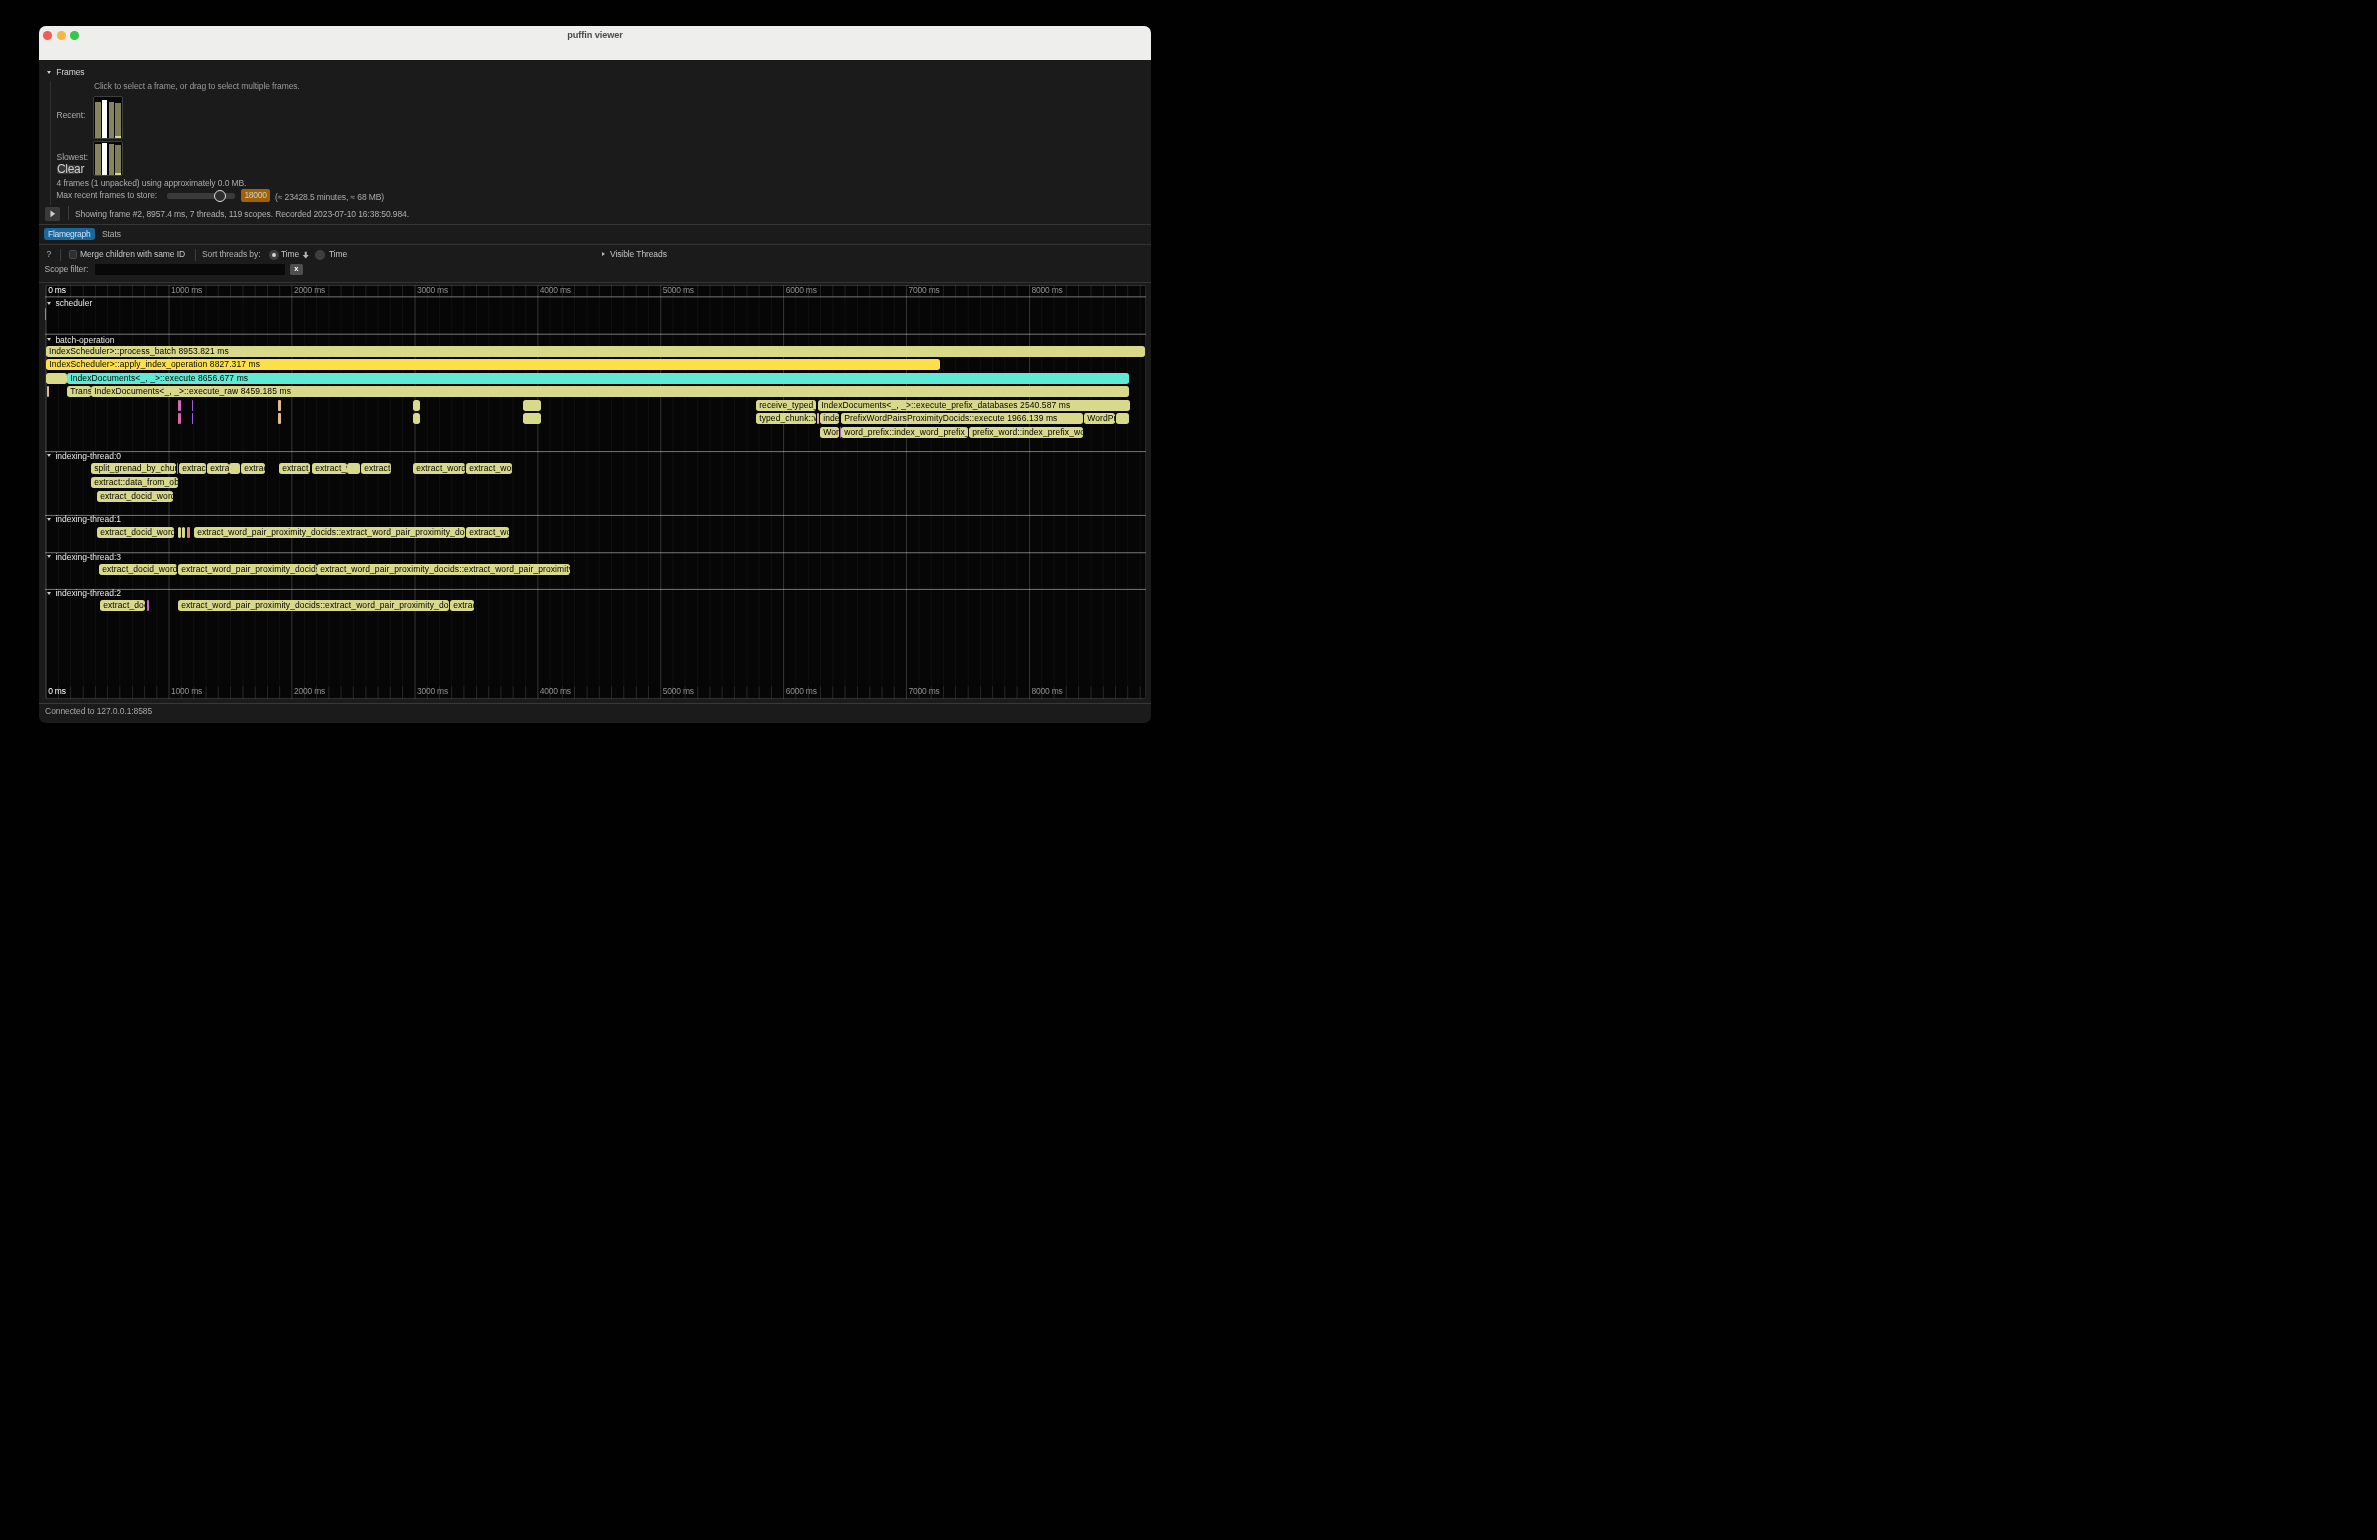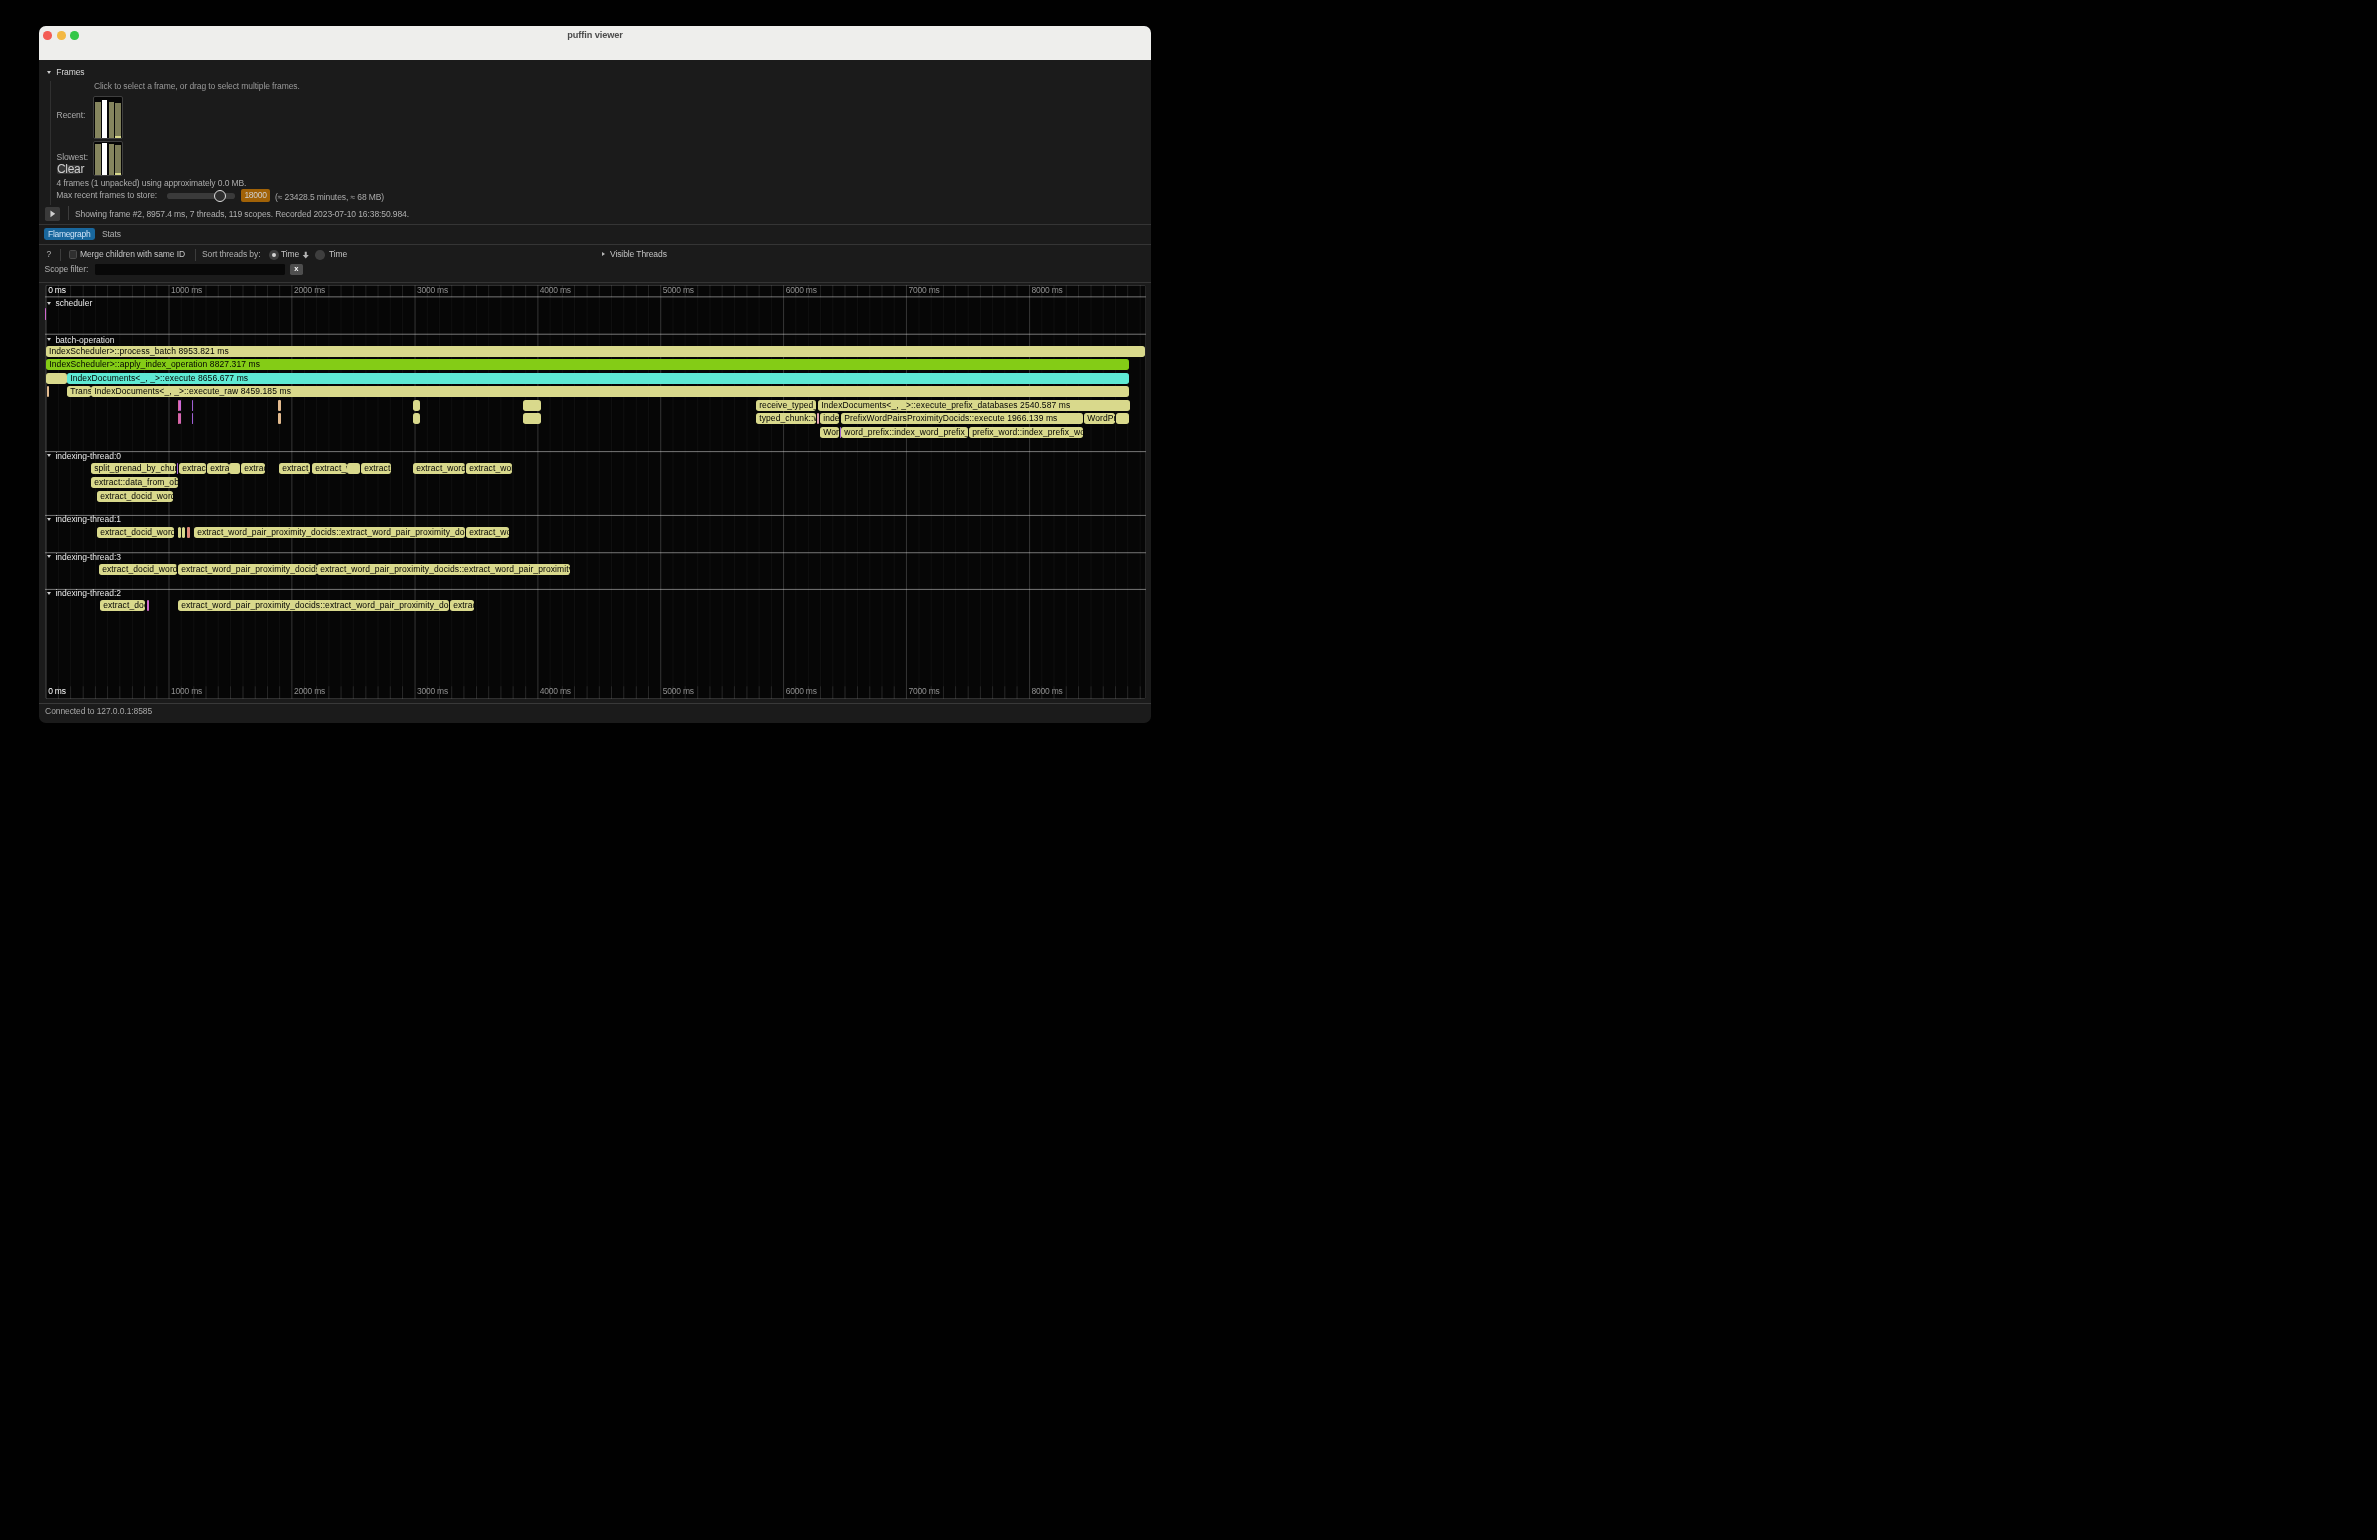--- a/index.html
+++ b/index.html
@@ -159,21 +159,21 @@
 <text x="1453.5" y="12.2" fill="#8f8f8f" class="rl">8000 ms</text>
 <text x="1453.5" y="603.0" fill="#8f8f8f" class="rl">8000 ms</text>
 <rect x="0.25" y="0.25" width="1621.75" height="609.00" rx="2" fill="none" stroke="#9c9c9c" stroke-width="0.5"></rect>
 </svg>
 <div class="tl" style="left:1.8px;top:16.6px"></div>
 <div class="tn" style="left:10.3px;top:14px">scheduler</div>
 <div class="sl" style="left:0.1px;top:23px;width:1.1px;height:11.5px;background:#cf68cd"></div>
 <div class="tl" style="left:1.8px;top:53px"></div>
 <div class="tn" style="left:10.3px;top:51px">batch-operation</div>
 <div class="bar" style="left:0.8px;top:61px;width:1099px;background:#d9d98c">IndexScheduler&gt;::process_batch 8953.821 ms</div>
-<div class="bar" style="left:1.1px;top:74px;width:1083px;background:#84cc16">IndexScheduler&gt;::apply_index_operation 8827.317 ms</div>
+<div class="bar" style="left:1.1px;top:74px;width:894px;background:#fde047">IndexScheduler&gt;::apply_index_operation 8827.317 ms</div>
 <div class="bar" style="left:0.8px;top:88px;width:21px;background:#d9d98c"></div>
 <div class="bar" style="left:22px;top:88px;width:1062px;background:#5eead4">IndexDocuments&lt;_, _&gt;::execute 8656.677 ms</div>
 <div class="sl" style="left:1.5px;top:101px;width:2.3px;height:11.2px;background:#e2ba8e"></div>
 <div class="bar" style="left:22px;top:101px;width:24px;background:#d9d98c">Transform::read_documents 244 ms</div>
 <div class="bar" style="left:46px;top:101px;width:1038px;background:#d9d98c">IndexDocuments&lt;_, _&gt;::execute_raw 8459.185 ms</div>
 <div class="sl" style="left:133px;top:115px;width:1.2px;height:11.2px;background:#d8659c"></div>
 <div class="sl" style="left:134px;top:115px;width:1.8px;height:11.2px;background:#cf6ad8"></div>
 <div class="sl" style="left:147px;top:115px;width:1.2px;height:11.2px;background:#a05fd6"></div>
 <div class="sl" style="left:233px;top:115px;width:3.4px;height:11.2px;background:#e2ba8e"></div>
 <div class="bar" style="left:368px;top:115px;width:6.7px;background:#d9d98c"></div>

